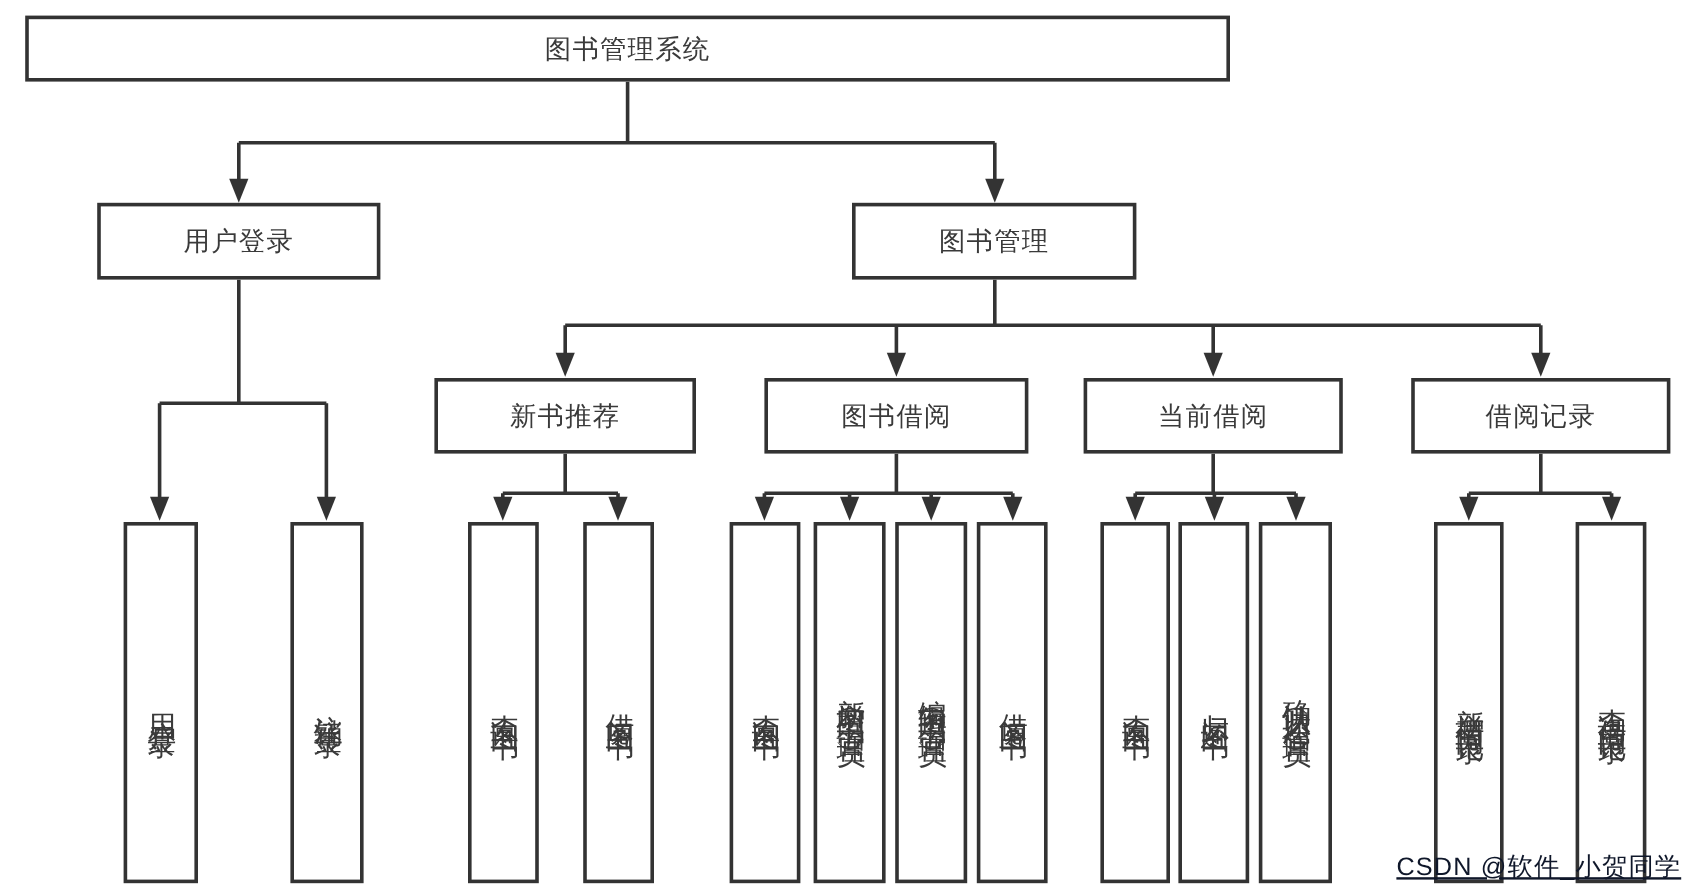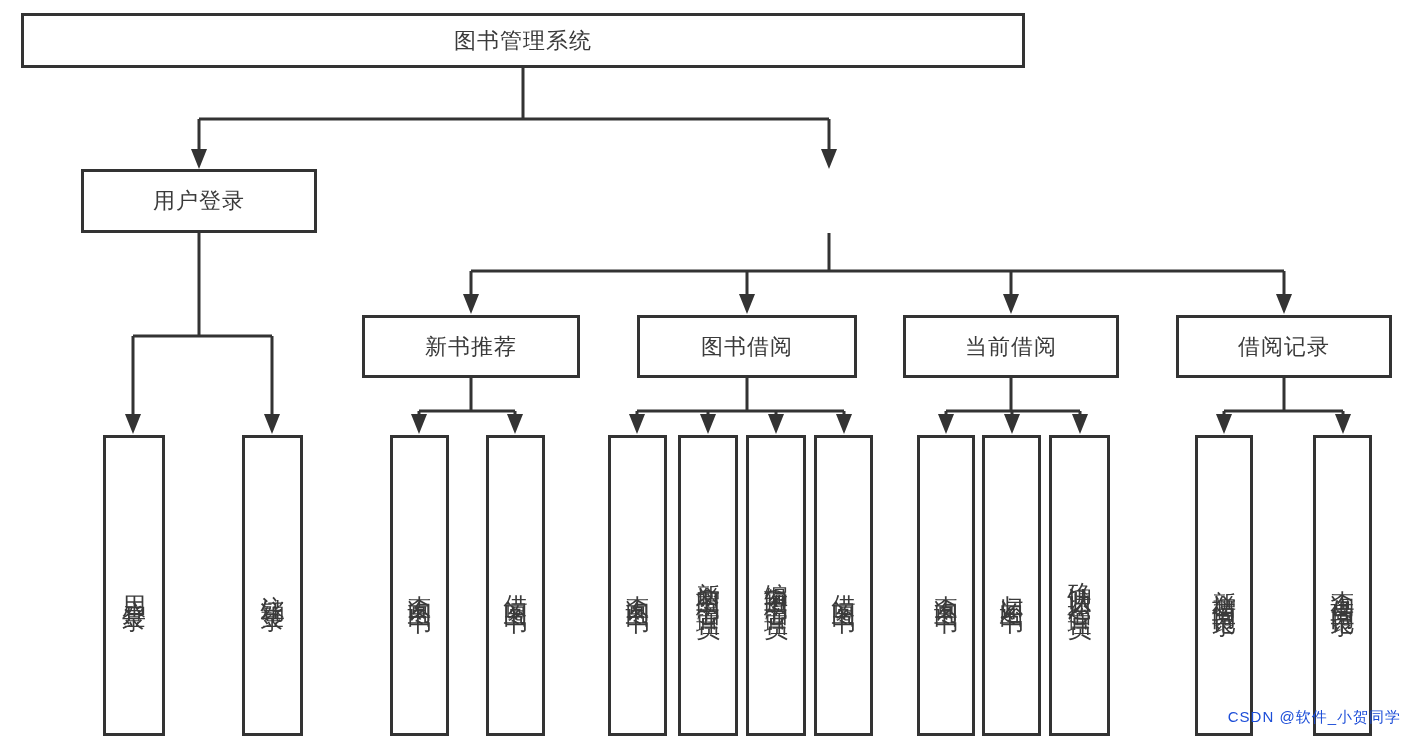--- a/index.html
+++ b/index.html
@@ -13,21 +13,21 @@
     display:flex;align-items:center;justify-content:center;z-index:2;
   }
   .node .lbl{color:#3a3a3a;white-space:nowrap;}
   .node.h .lbl{font-size:22px;letter-spacing:1px;}
   .node.v .lbl{
     writing-mode:vertical-rl;text-orientation:mixed;
     font-size:24px;letter-spacing:5px;line-height:1;
   }
   .watermark{
     position:absolute;top:708px;right:4px;z-index:3;
-    font-size:15px;letter-spacing:1px;color:#1d4ed8;
+    font-size:21px;letter-spacing:1px;color:#0f172a;text-decoration:underline;
   }
 </style>
 </head>
 <body>
 
 <div class="canvas">
 
   <svg class="connector-layer" viewBox="0 0 1405 747" xmlns="http://www.w3.org/2000/svg">
     <g fill="none" stroke="#333333" stroke-width="3">
       <path d="M523,68 V119 M199,119 H829 M199,119 V152 M829,119 V152"></path>
@@ -60,20 +60,23 @@
       <polygon points="1343,434 1335,414 1351,414"></polygon>
     </g>
   </svg>
 
   <div class="node h" style="left:21px;top:13px;width:1004px;height:55px">
     <span class="lbl">图书管理系统</span>
   </div>
 
   <div class="node h" style="left:81px;top:169px;width:236px;height:64px">
     <span class="lbl">用户登录</span>
+  </div>
+  <div class="node h" style="left:710px;top:169px;width:237px;height:64px">
+    <span class="lbl">图书管理</span>
   </div>
 
   <div class="node h" style="left:637px;top:315px;width:220px;height:63px">
     <span class="lbl">图书借阅</span>
   </div>
   <div class="node h" style="left:362px;top:315px;width:218px;height:63px">
     <span class="lbl">新书推荐</span>
   </div>
   <div class="node h" style="left:903px;top:315px;width:216px;height:63px">
     <span class="lbl">当前借阅</span>

